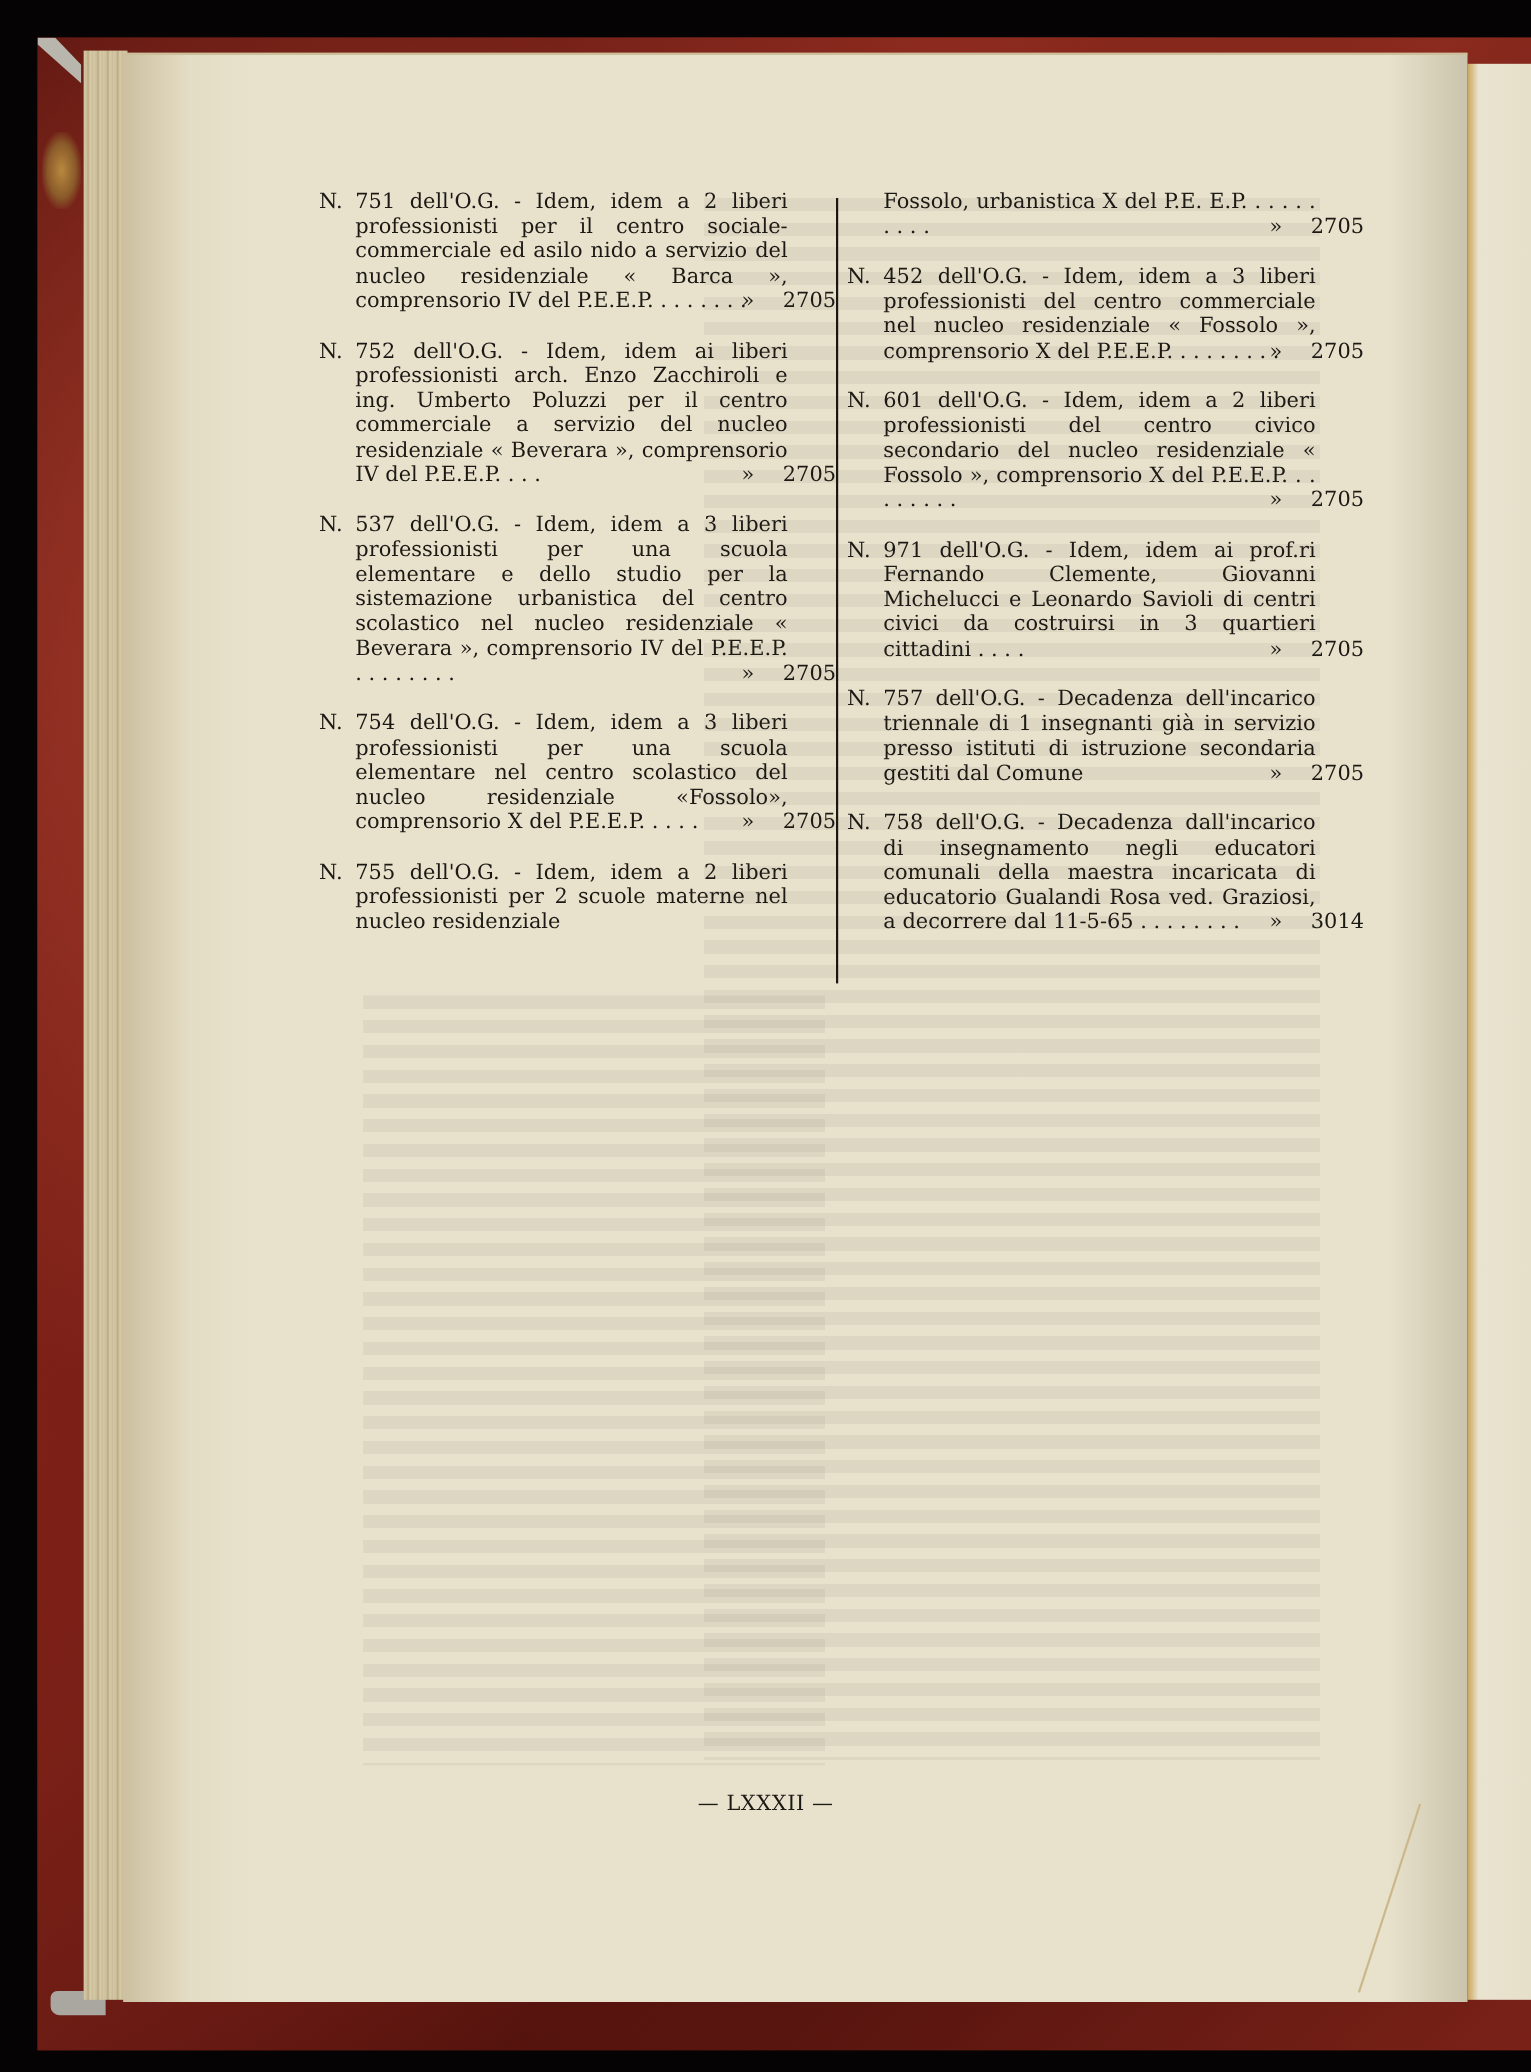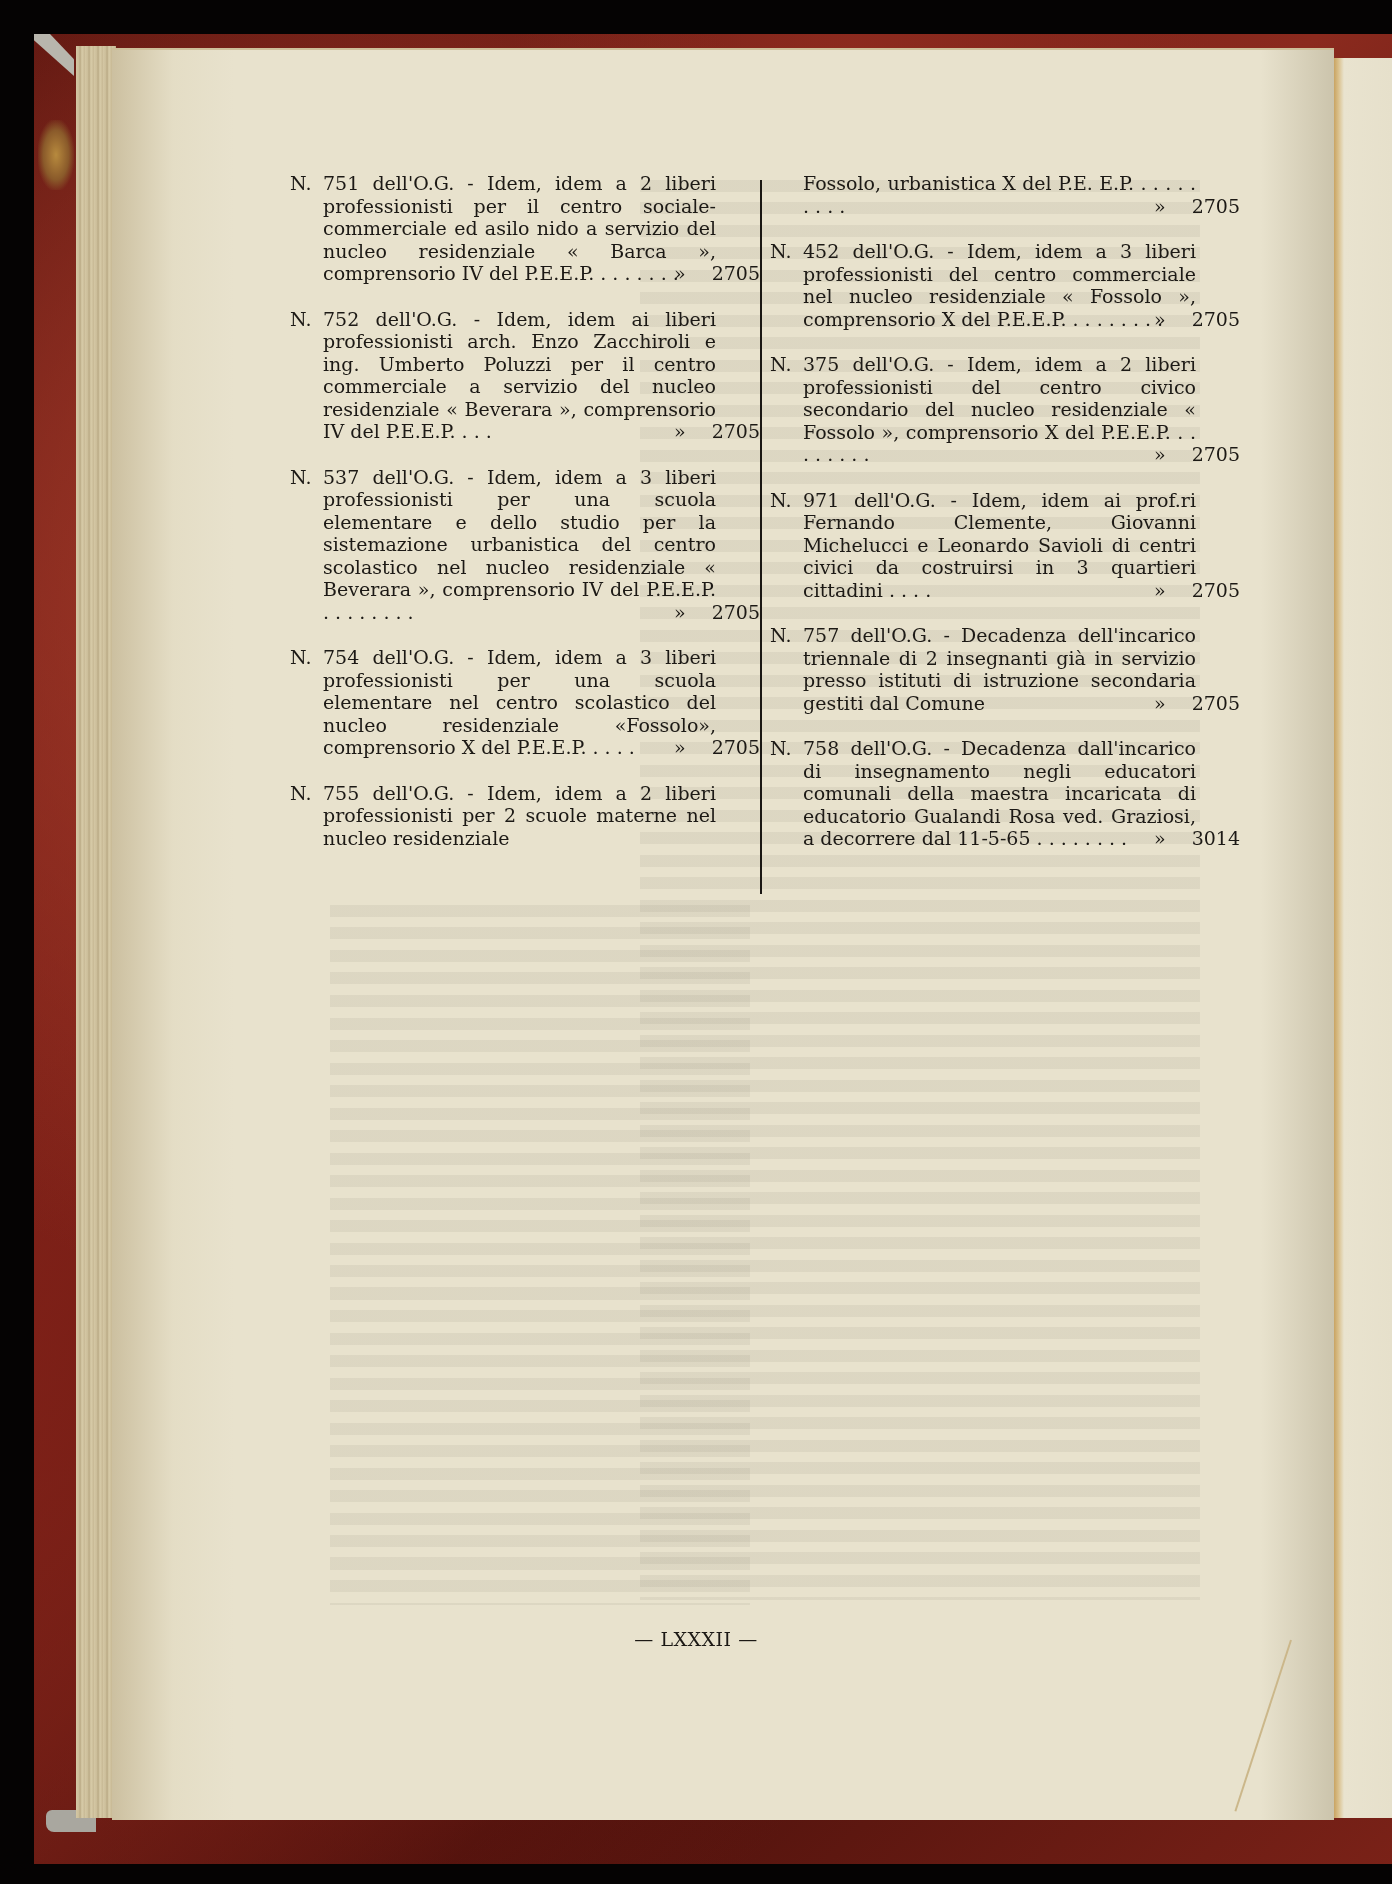--- a/index.html
+++ b/index.html
@@ -154,37 +154,37 @@
   <div class="entry">
     <span class="entry-number">N.</span>
     <span class="entry-body"><span class="entry-text">452 dell'O.G. - Idem, idem a 3 liberi professionisti del centro commerciale nel nucleo residenziale « Fossolo », comprensorio X del P.E.E.P. . . . . . . . .</span></span>
     <span class="entry-ref">
       <span>»</span>
       <span>2705</span>
     </span>
   </div>
   <div class="entry">
     <span class="entry-number">N.</span>
-    <span class="entry-body"><span class="entry-text">375 dell'O.G. - Idem, idem a 2 liberi professionisti del centro civico secondario del nucleo residenziale « Fossolo », comprensorio X del P.E.E.P. . . . . . . . .</span></span>
+    <span class="entry-body"><span class="entry-text">601 dell'O.G. - Idem, idem a 2 liberi professionisti del centro civico secondario del nucleo residenziale « Fossolo », comprensorio X del P.E.E.P. . . . . . . . .</span></span>
     <span class="entry-ref">
       <span>»</span>
       <span>2705</span>
     </span>
   </div>
   <div class="entry">
     <span class="entry-number">N.</span>
     <span class="entry-body"><span class="entry-text">971 dell'O.G. - Idem, idem ai prof.ri Fernando Clemente, Giovanni Michelucci e Leonardo Savioli di centri civici da costruirsi in 3 quartieri cittadini . . . .</span></span>
     <span class="entry-ref">
       <span>»</span>
       <span>2705</span>
     </span>
   </div>
   <div class="entry">
     <span class="entry-number">N.</span>
-    <span class="entry-body"><span class="entry-text">757 dell'O.G. - Decadenza dell'incarico triennale di 2 insegnanti già in servizio presso istituti di istruzione secondaria gestiti dal Comune</span></span>
+    <span class="entry-body"><span class="entry-text">757 dell'O.G. - Decadenza dell'incarico triennale di 1 insegnanti già in servizio presso istituti di istruzione secondaria gestiti dal Comune</span></span>
     <span class="entry-ref">
       <span>»</span>
       <span>2705</span>
     </span>
   </div>
   <div class="entry">
     <span class="entry-number">N.</span>
     <span class="entry-body"><span class="entry-text">758 dell'O.G. - Decadenza dall'incarico di insegnamento negli educatori comunali della maestra incaricata di educatorio Gualandi Rosa ved. Graziosi, a decorrere dal 11-5-65 . . . . . . . .</span></span>
     <span class="entry-ref">
       <span>»</span>

